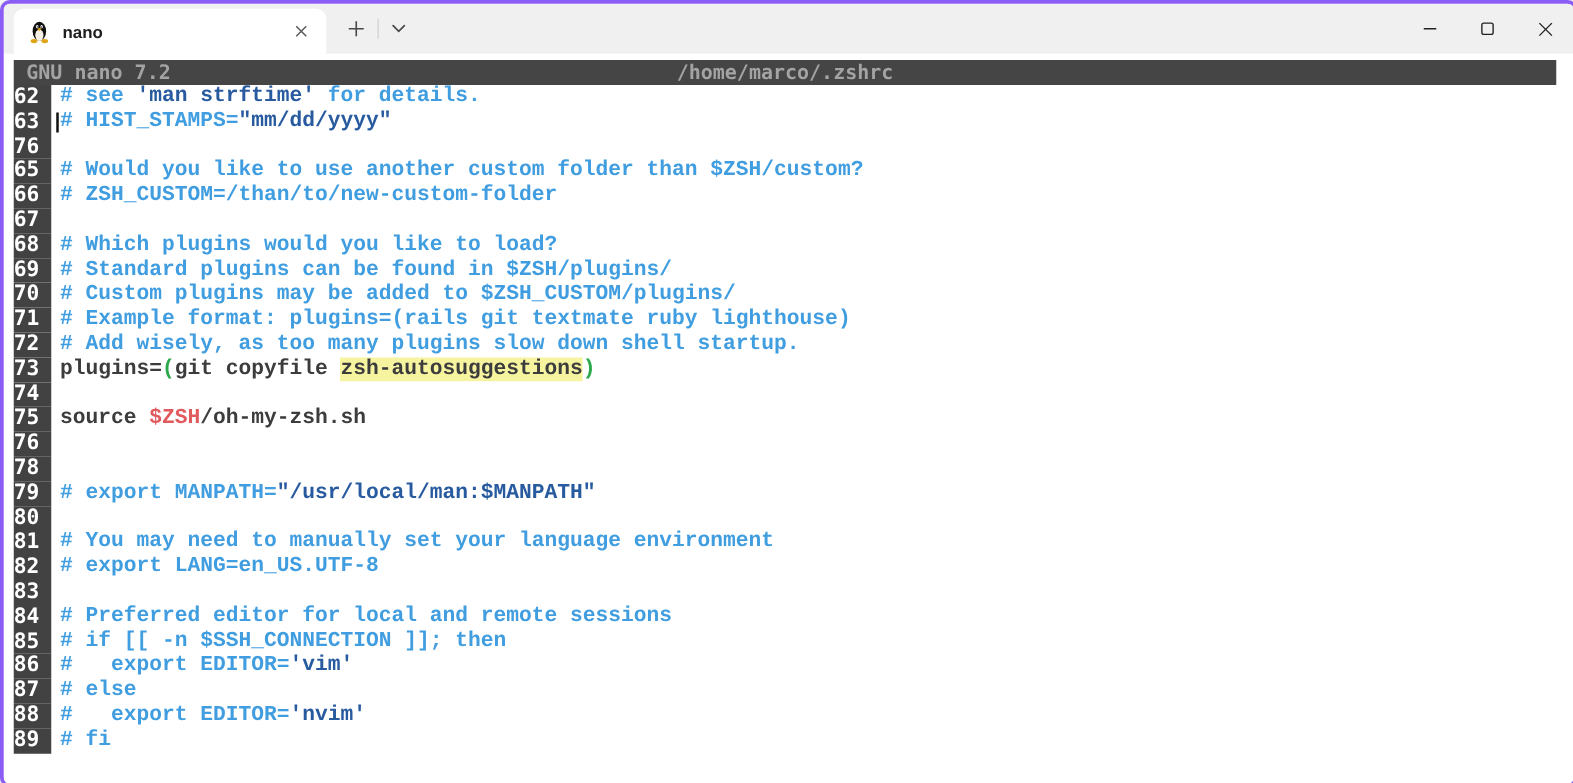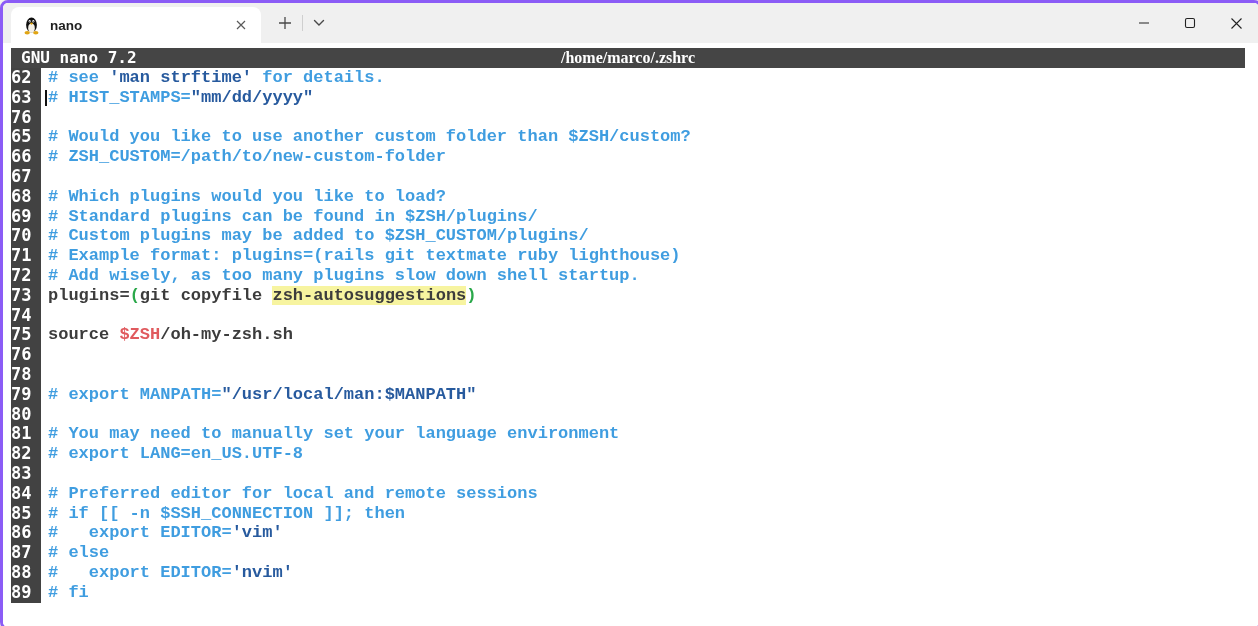--- a/index.html
+++ b/index.html
@@ -64,26 +64,26 @@
   .terminal {
     position: absolute; left: 0; top: 40px; right: 0; bottom: 0;
     background: #ffffff;
     font-family: "DejaVu Sans Mono", monospace;
   }
   .nano-header {
     position: relative;
     margin: 5px 14px 0 8px;
     height: 20px;
     background: var(--header-bg, #454545);
-    color: #ffffff;
+    color: #a3a3a3;
     font: 600 16px/20px "DejaVu Sans Mono", monospace;
     white-space: pre;
   }
   .nano-title { position: absolute; left: 10px; top: 0; }
-  .nano-file  { position: absolute; left: 50%; transform: translateX(-50%); top: 0; font-family: Liberation Serif, serif; }
+  .nano-file  { position: absolute; left: 50%; transform: translateX(-50%); top: 0; }
   .editor { position: absolute; left: 8px; top: 25px; right: 0; bottom: 0; }
   .row {
     display: flex;
     height: 19.8px;
     font: 600 17px/19.8px "DejaVu Sans Mono", monospace;
   }
   .ln {
     flex: none; width: 30px;
     box-sizing: border-box;
     background: var(--gutter-bg, #424242);
@@ -178,21 +178,21 @@
         <div class="row">
           <span class="ln">76</span>
           <span class="code"></span>
         </div>
         <div class="row">
           <span class="ln">65</span>
           <span class="code"><span class="seg-comment"># Would you like to use another custom folder than $ZSH/custom?</span></span>
         </div>
         <div class="row">
           <span class="ln">66</span>
-          <span class="code"><span class="seg-comment"># ZSH_CUSTOM=/path/to/new-custom-folder</span></span>
+          <span class="code"><span class="seg-comment"># ZSH_CUSTOM=/than/to/new-custom-folder</span></span>
         </div>
         <div class="row">
           <span class="ln">67</span>
           <span class="code"></span>
         </div>
         <div class="row">
           <span class="ln">68</span>
           <span class="code"><span class="seg-comment"># Which plugins would you like to load?</span></span>
         </div>
         <div class="row">

